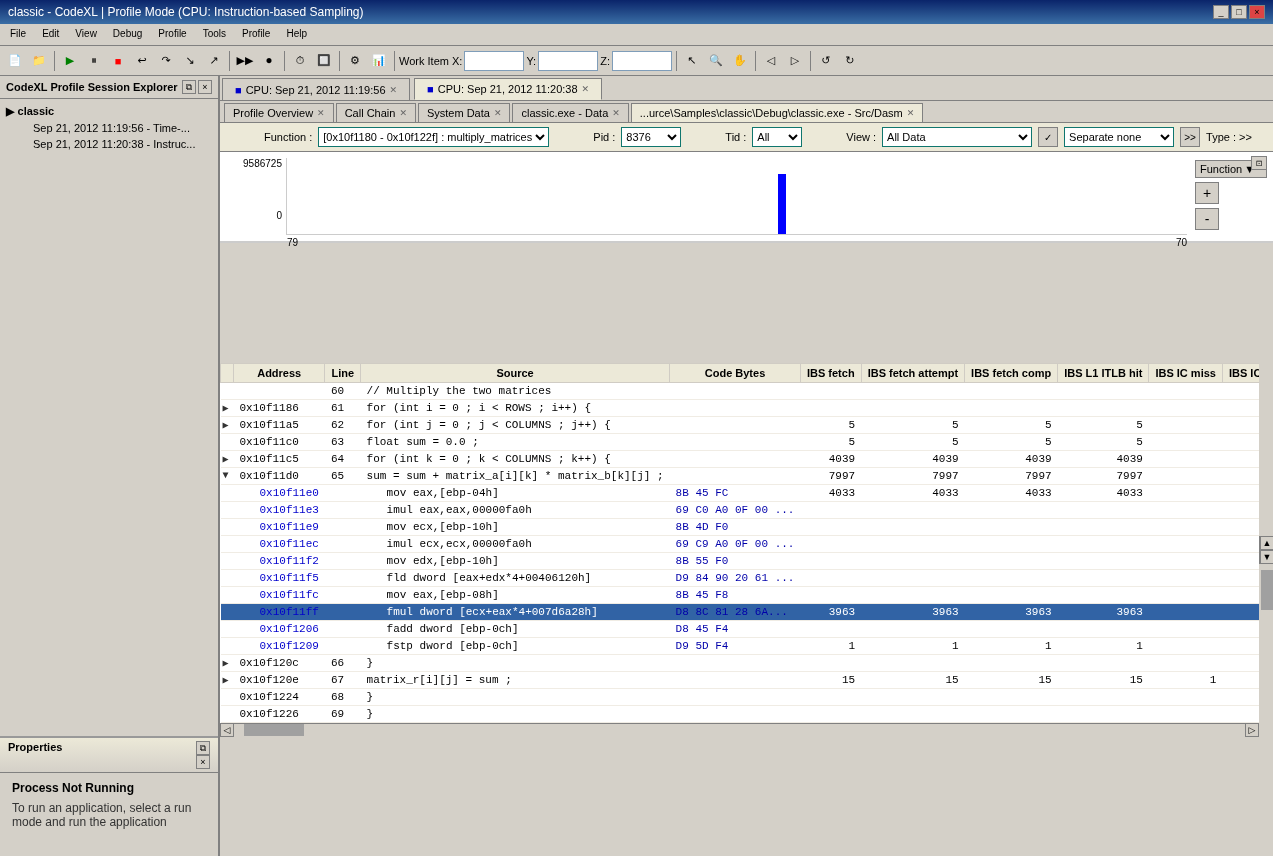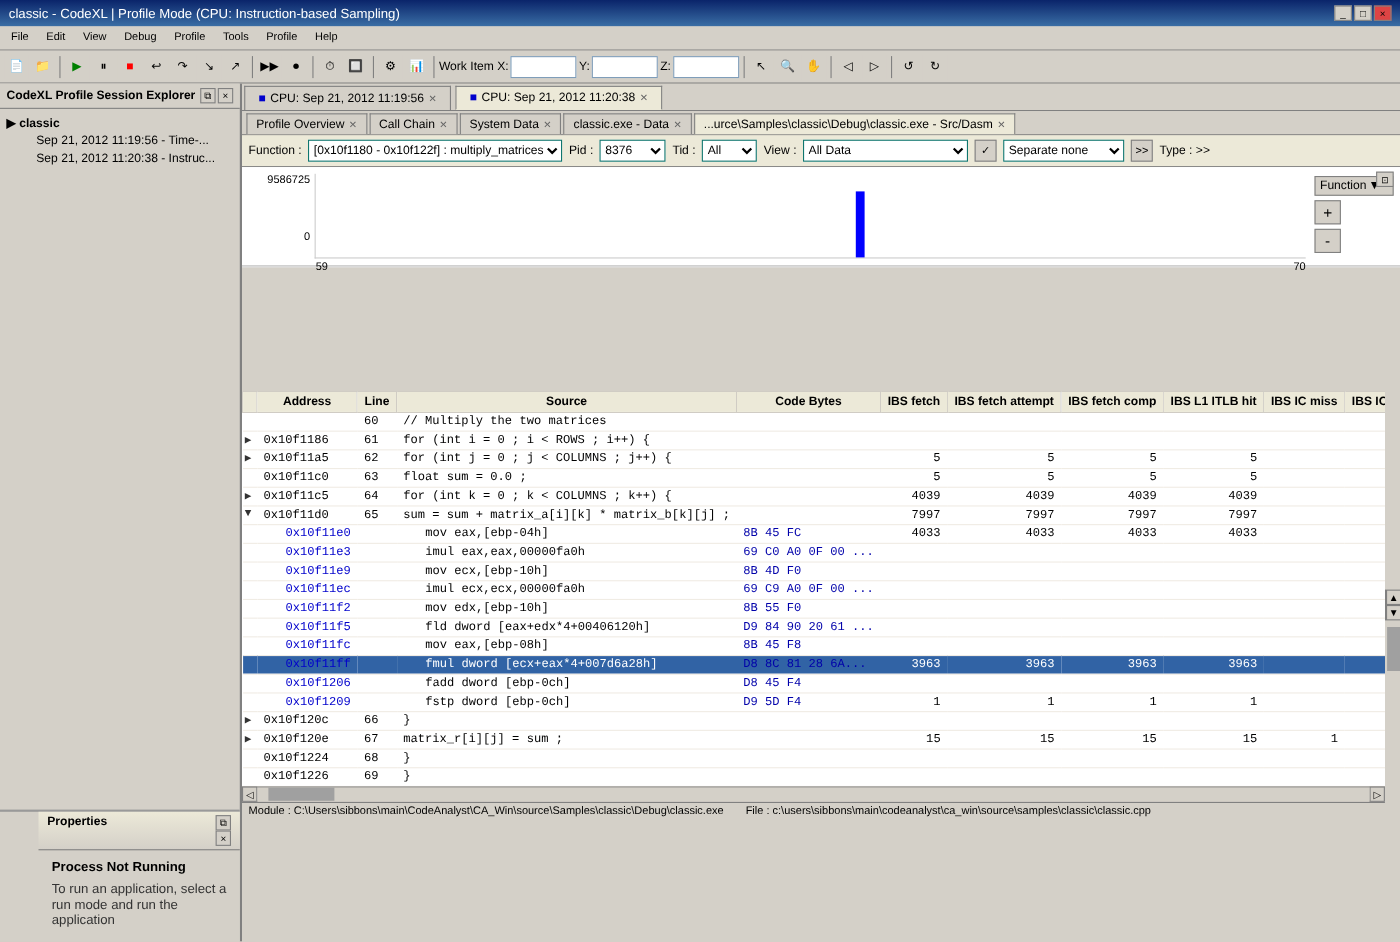--- a/index.html
+++ b/index.html
@@ -173,21 +173,21 @@
       font-size: 11px;
       flex-wrap: nowrap;
       overflow: hidden;
     }
     .function-bar select {
       border: 1px solid #0f766e;
       background: white;
       height: 20px;
       font-size: 11px;
     }
-    .function-bar label { white-space: nowrap; }
+    .function-bar label { white-space: nowrap; margin-left: 38px; }
 
     
     .chart-area {
       background: white;
       border-bottom: 1px solid #ccc;
       padding: 6px;
       display: flex;
       position: relative;
       height: 90px;
     }
@@ -255,21 +255,20 @@
     .v-scrollbar-track { flex: 1; background: #d4d0c8; position: relative; }
     .v-scrollbar-thumb { background: #a0a0a0; width: 12px; height: 40px; position: absolute; top: 20px; left: 1px; }
 
     .content-with-scroll { display: flex; flex: 1; overflow: hidden; align-items: center; }
     .table-area { flex: 1; overflow: hidden; display: flex; flex-direction: column; }
 
     .properties-panel-bottom {
       height: 120px;
       background: #d4d0c8;
       border-top: 2px solid #999;
-      padding-left: 35px;
     }
     .props-header {
       background: linear-gradient(to bottom, #ece9d8, #d4d0c8);
       padding: 3px 8px;
       font-size: 11px;
       font-weight: bold;
       border-bottom: 1px solid #808080;
       display: flex;
       justify-content: space-between;
     }
@@ -442,21 +441,21 @@
     <div style="position:relative;background:white;border-bottom:1px solid #ccc;">
       <button style="position:absolute;right:6px;top:4px;background:#d4d0c8;border:1px solid #808080;width:16px;height:14px;font-size:8px;cursor:pointer;z-index:10;">⊡</button>
       <div class="chart-area">
         <div style="width:60px;display:flex;flex-direction:column;justify-content:space-between;font-size:10px;text-align:right;padding-right:4px;padding-bottom:14px;">
           <span>9586725</span>
           <span>0</span>
         </div>
         <div style="flex:1;position:relative;border-left:1px solid #ccc;border-bottom:1px solid #ccc;">
 
           <div style="position:absolute;bottom:0;left:calc(55% - 4px);width:8px;height:60px;background:#0000ff;"></div>
-          <div style="position:absolute;bottom:-14px;left:0;font-size:10px;">59</div>
+          <div style="position:absolute;bottom:-14px;left:0;font-size:10px;">79</div>
           <div style="position:absolute;bottom:-14px;right:0;font-size:10px;">70</div>
         </div>
         <div style="width:80px;display:flex;flex-direction:column;gap:4px;padding-left:8px;padding-top:2px;">
           <div style="background:#d4d0c8;border:1px solid #808080;font-size:11px;padding:2px 4px;cursor:pointer;display:flex;align-items:center;gap:2px;">
             <span>Function</span>
             <span>▼</span>
           </div>
           <button style="background:#d4d0c8;border:1px solid #808080;font-size:14px;width:24px;height:22px;cursor:pointer;">+</button>
           <button style="background:#d4d0c8;border:1px solid #808080;font-size:14px;width:24px;height:22px;cursor:pointer;">-</button>
         </div>
@@ -748,24 +747,20 @@
         </div>
 
         <div class="h-scrollbar">
           <div class="h-scrollbar-btn">◁</div>
           <div class="h-scrollbar-track">
             <div class="h-scrollbar-thumb"></div>
           </div>
           <div class="h-scrollbar-btn">▷</div>
         </div>
 
-        <div class="module-bar">
-          <span>Module : C:\Users\sibbons\main\CodeAnalyst\CA_Win\source\Samples\classic\Debug\classic.exe</span>
-          <span>File : c:\users\sibbons\main\codeanalyst\ca_win\source\samples\classic\classic.cpp</span>
-        </div>
       </div>
 
       <div class="v-scrollbar">
         <div class="v-scrollbar-btn">▲</div>
         <div class="v-scrollbar-track">
           <div class="v-scrollbar-thumb"></div>
         </div>
         <div class="v-scrollbar-btn">▼</div>
       </div>
     </div>

